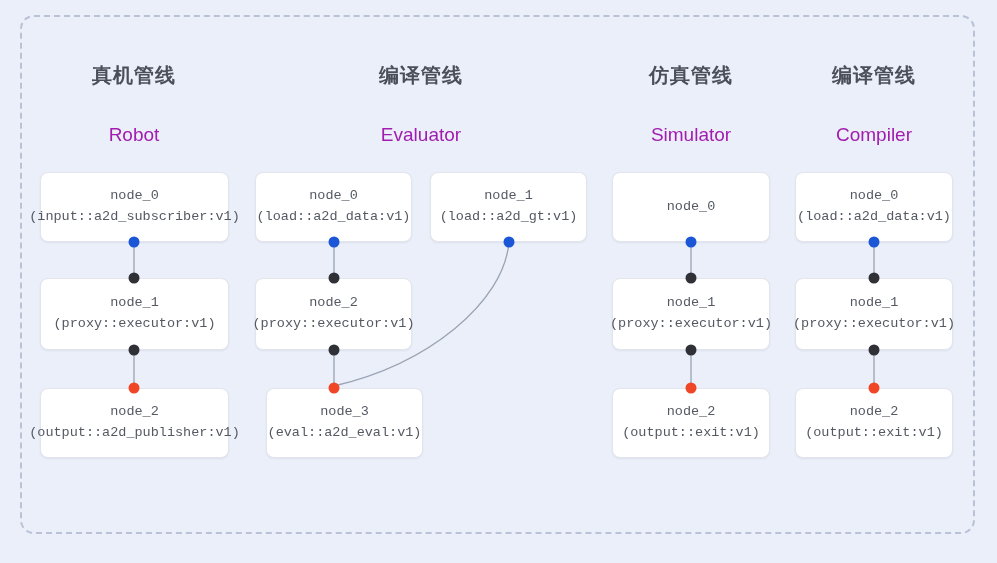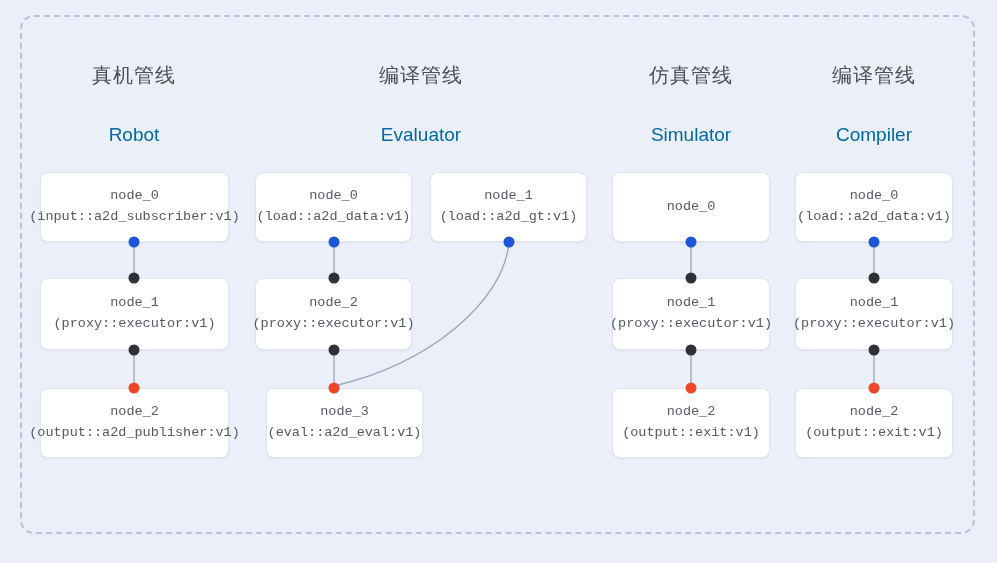--- a/index.html
+++ b/index.html
@@ -29,32 +29,32 @@
     height: 519px;
     box-sizing: border-box;
     border: 2px dashed #b9c2d6;
     border-radius: 14px;
     background: transparent;
   }
   .col-title {
     position: absolute;
     text-align: center;
     font-size: 20px;
-    font-weight: normal;
+    font-weight: bold;
     color: #4a4f58;
     letter-spacing: 1px;
     white-space: nowrap;
     transform: translateX(-50%);
   }
   .col-subtitle {
     position: absolute;
     text-align: center;
     font-size: 19px;
     font-weight: normal;
-    color: #0369a1;
+    color: #a21caf;
     white-space: nowrap;
     transform: translateX(-50%);
   }
   .node {
     position: absolute;
     box-sizing: border-box;
     background: #ffffff;
     border: 1px solid #e2e5ec;
     border-radius: 8px;
     box-shadow: 0 1px 2px rgba(40,50,80,0.07);

